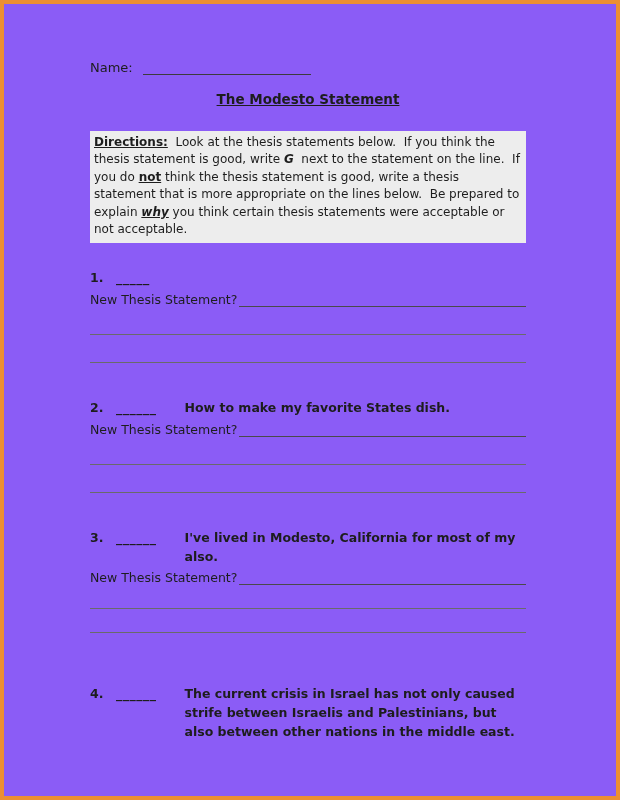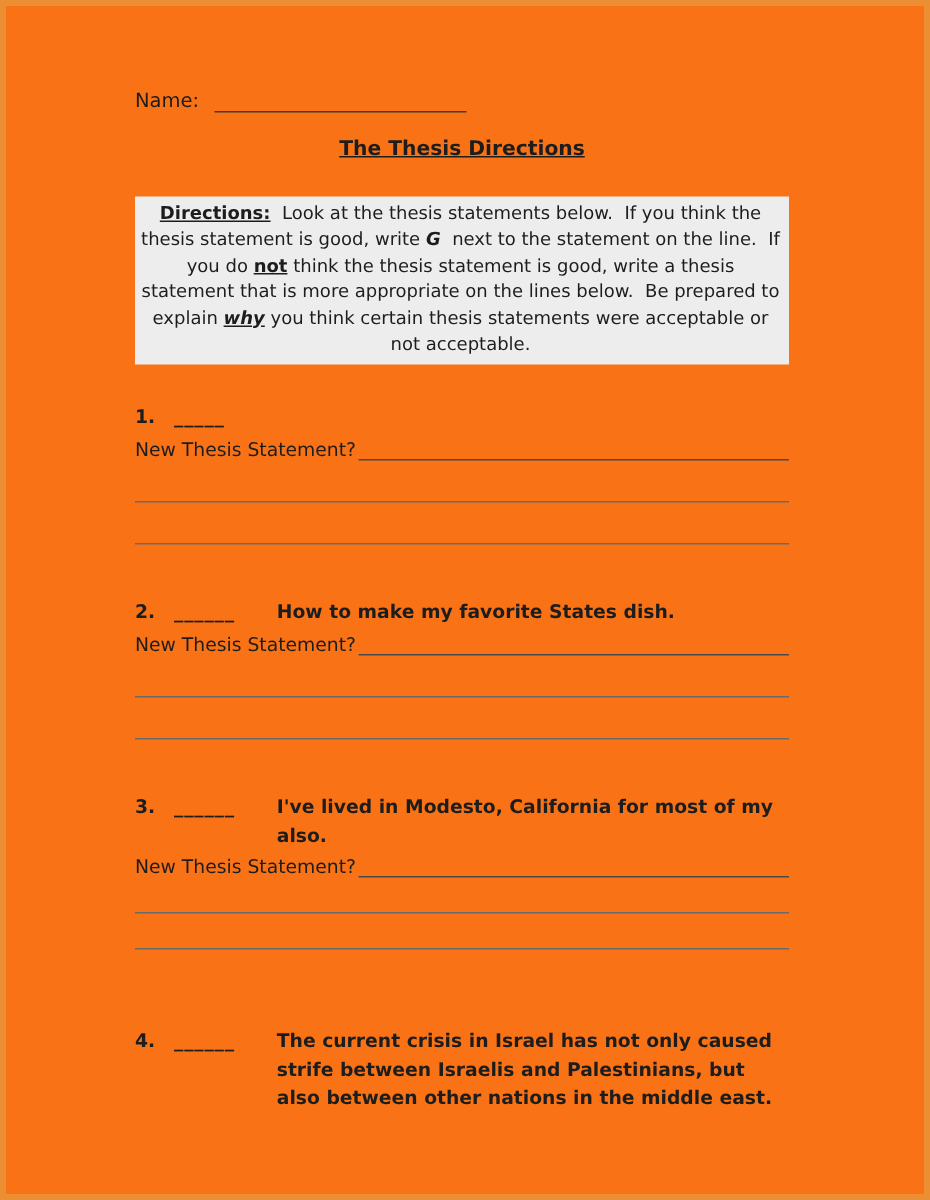--- a/index.html
+++ b/index.html
@@ -2,21 +2,21 @@
 <html><head>
 <meta charset="utf-8">
 <style>
   html, body { margin: 0; padding: 0; background: #ffffff; }
   .page {
     position: relative;
     width: 620px;
     height: 800px;
     box-sizing: border-box;
     border: 4px solid #ec8f33;
-    background: #f97316;
+    background: #8b5cf6;
     font-family: "DejaVu Sans", "Liberation Sans", sans-serif;
     color: #1d1d1d;
     overflow: hidden;
   }
   .content {
     box-sizing: border-box;
     padding: 56px 90px 30px 86px;
   }
   
   .name-row {
@@ -41,21 +41,20 @@
     margin-bottom: 24px;
   }
   
   .directions {
     background: #ededed;
     font-size: 12px;
     line-height: 1.45;
     padding: 3px 6px 5px 4px;
     margin-bottom: 26px;
     white-space: pre-wrap;
-    text-align: center;
   }
   .dir-label { font-weight: bold; text-decoration: underline; }
   .dir-g { font-weight: bold; font-style: italic; }
   .dir-not { font-weight: bold; text-decoration: underline; }
   .dir-why { font-weight: bold; font-style: italic; text-decoration: underline; }
   
   .item { margin-bottom: 36px; }
   .item:last-child { margin-bottom: 0; }
   .statement-row {
     display: flex;
@@ -90,21 +89,21 @@
 <body>
 
 <div class="page">
   <div class="content">
 
     <div class="name-row">
       <span>Name:</span>
       <span class="name-line"></span>
     </div>
 
-    <div class="title">The Thesis Directions</div>
+    <div class="title">The Modesto Statement</div>
 
     <div class="directions"><span class="dir-label">Directions:</span><span>  Look at the thesis statements below.  If you think the thesis statement is good, write </span><span class="dir-g">G</span><span>  next to the statement on the line.  If you do </span><span class="dir-not">not</span><span> think the thesis statement is good, write a thesis statement that is more appropriate on the lines below.  Be prepared to explain </span><span class="dir-why">why</span><span> you think certain thesis statements were acceptable or not acceptable.</span></div>
 
     <div class="item item-1">
       <div class="statement-row">
         <span class="item-number">1.</span>
         <span class="item-blank">_____</span>
       </div>
       <div class="prompt-row">
         <span>New Thesis Statement?</span>

